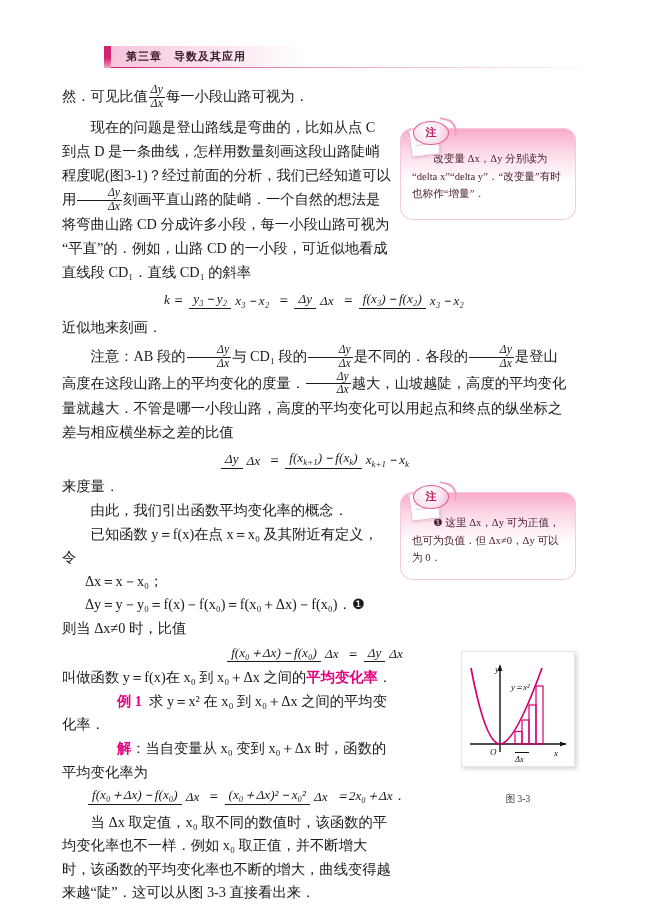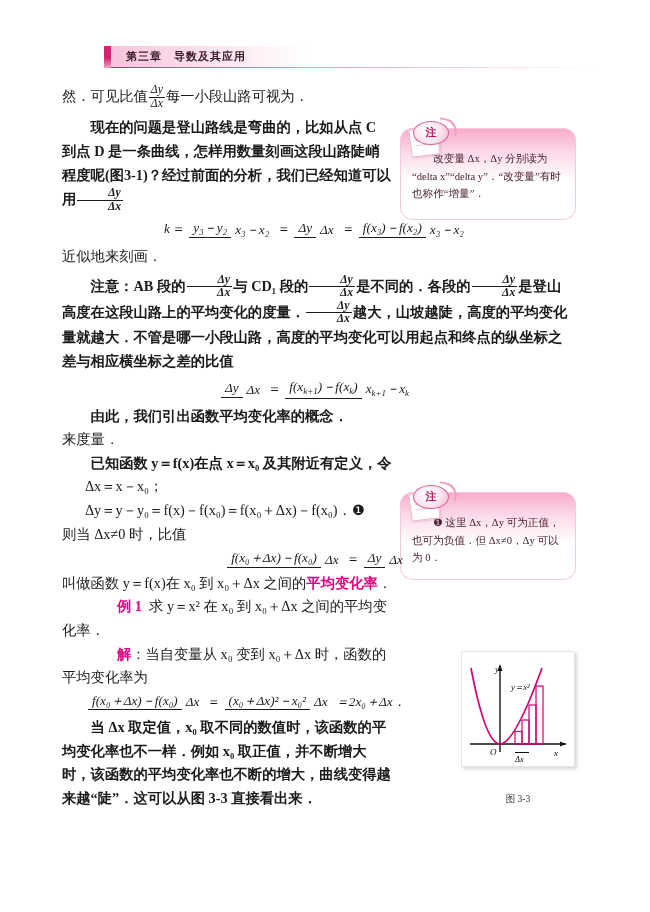--- a/index.html
+++ b/index.html
@@ -35,21 +35,21 @@
     position:absolute;left:7px;top:21px;width:490px;height:1.4px;
     background:linear-gradient(90deg,#d5246f 0%,#e88ab4 35%,#f6cfe0 70%,#ffffff 100%);
   }
 
   
   .body{
     position:absolute;left:62px;top:84px;width:510px;
     font-size:14.3px;line-height:23.6px;
   }
   p{margin:0;}
-  .indent{text-indent:2em;font-weight:bold;}
+  .indent{text-indent:2em;}
   .narrow{width:330px;}
   .wide{width:510px;}
   .ital{font-style:italic;}
   .magenta{color:#e4007f;}
   .hl{color:#e4007f;font-weight:bold;}
   .bold{font-weight:bold;margin-left:32px;}
 
   
   .frac{
     display:inline-block;vertical-align:-0.52em;
@@ -185,21 +185,21 @@
       </div>
       <div class="note-swoosh"></div>
     </div>
     <div class="note-inner">❶ 这里 Δx，Δy 可为正值，也可为负值．但 Δx≠0，Δy 可以为 0．</div>
   </div>
 
   <div class="body">
 
     <p class="wide"><span>然．可见比值</span><span class="frac"><span class="num ital">Δy</span><span class="den ital">Δx</span></span><span>每一小段山路可视为．</span></p>
 
-    <p class="narrow indent" style="margin-top:6px"><span>现在的问题是登山路线是弯曲的，比如从点 C 到点 D 是一条曲线，怎样用数量刻画这段山路陡峭程度呢(图3-1)？经过前面的分析，我们已经知道可以用</span><span class="frac"><span class="num ital">Δy</span><span class="den ital">Δx</span></span></p>
+    <p class="narrow indent" style="margin-top:6px"><span>现在的问题是登山路线是弯曲的，比如从点 C 到点 D 是一条曲线，怎样用数量刻画这段山路陡峭程度呢(图3-1)？经过前面的分析，我们已经知道可以用</span><span class="frac"><span class="num ital">Δy</span><span class="den ital">Δx</span></span><span>刻画平直山路的陡峭．一个自然的想法是将弯曲山路 CD 分成许多小段，每一小段山路可视为“平直”的．例如，山路 CD 的一小段，可近似地看成直线段 CD₁．直线 CD₁ 的斜率</span></p>
 
     <div class="eq" style="margin-top:8px;margin-bottom:7px">
       <span class="eqrow">
         <span class="ital">k</span>
         <span>＝</span>
         <span class="dfrac">
           <span class="num ital">y₃－y₂</span>
           <span class="den ital">x₃－x₂</span>
         </span>
         <span>＝</span>
@@ -226,23 +226,23 @@
           <span class="den ital">Δx</span>
         </span>
         <span>＝</span>
         <span class="dfrac">
           <span class="num ital"><i>f</i>(<i>x</i><sub>k+1</sub>)－<i>f</i>(<i>x</i><sub>k</sub>)</span>
           <span class="den ital"><i>x</i><sub>k+1</sub>－<i>x</i><sub>k</sub></span>
         </span>
       </span>
     </div>
 
+    <p class="wide">来度量．</p>
+
     <p class="wide indent">由此，我们引出函数平均变化率的概念．</p>
-
-    <p class="wide">来度量．</p>
 
     <p class="narrow indent">已知函数 y＝f(x)在点 x＝x₀ 及其附近有定义，令</p>
 
     <p class="narrow" style="text-indent:1.6em">Δx＝x－x₀；</p>
 
     <p class="narrow" style="text-indent:1.6em">Δy＝y－y₀＝f(x)－f(x₀)＝f(x₀＋Δx)－f(x₀)．❶</p>
 
     <p class="narrow">则当 Δx≠0 时，比值</p>
 
     <div class="eq" style="margin-top:5px;margin-bottom:4px">

